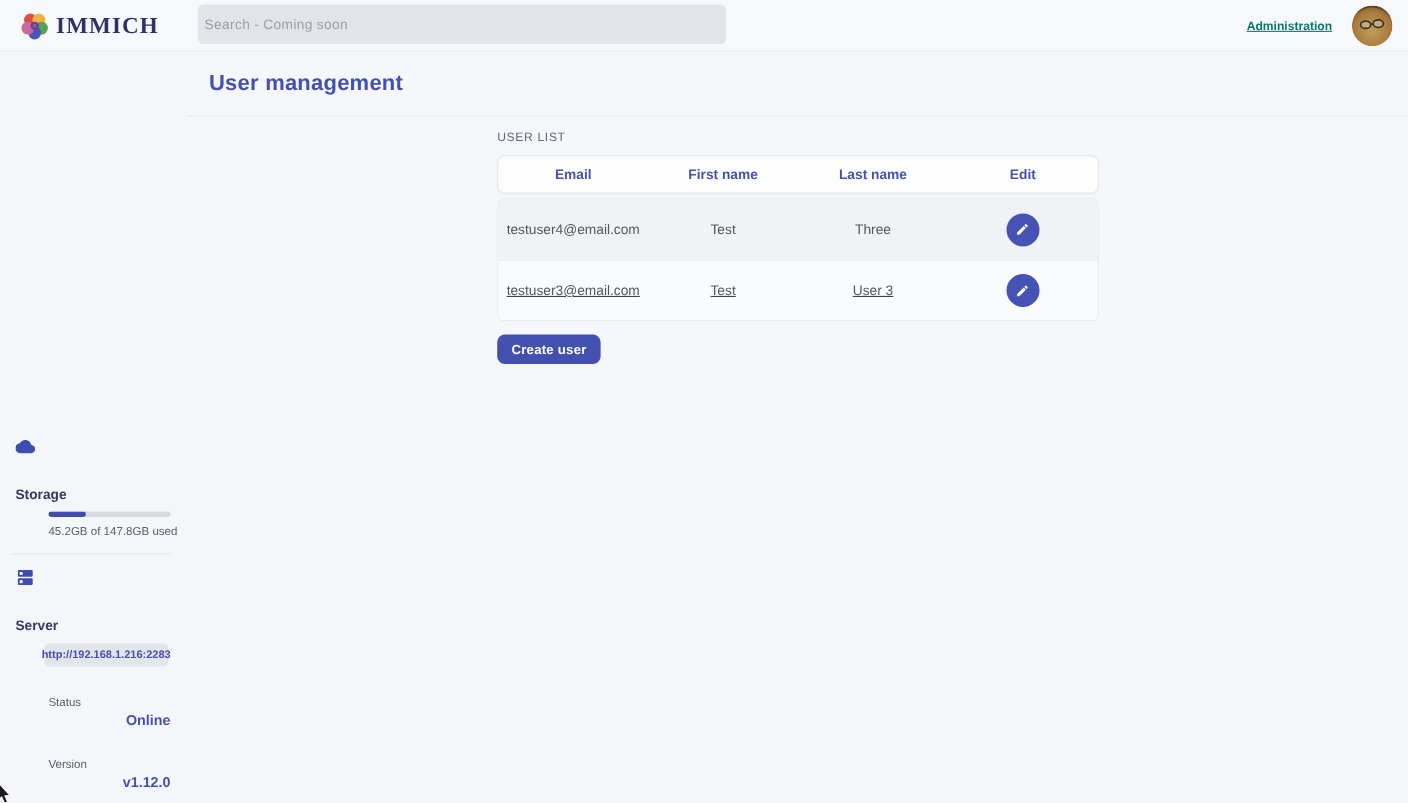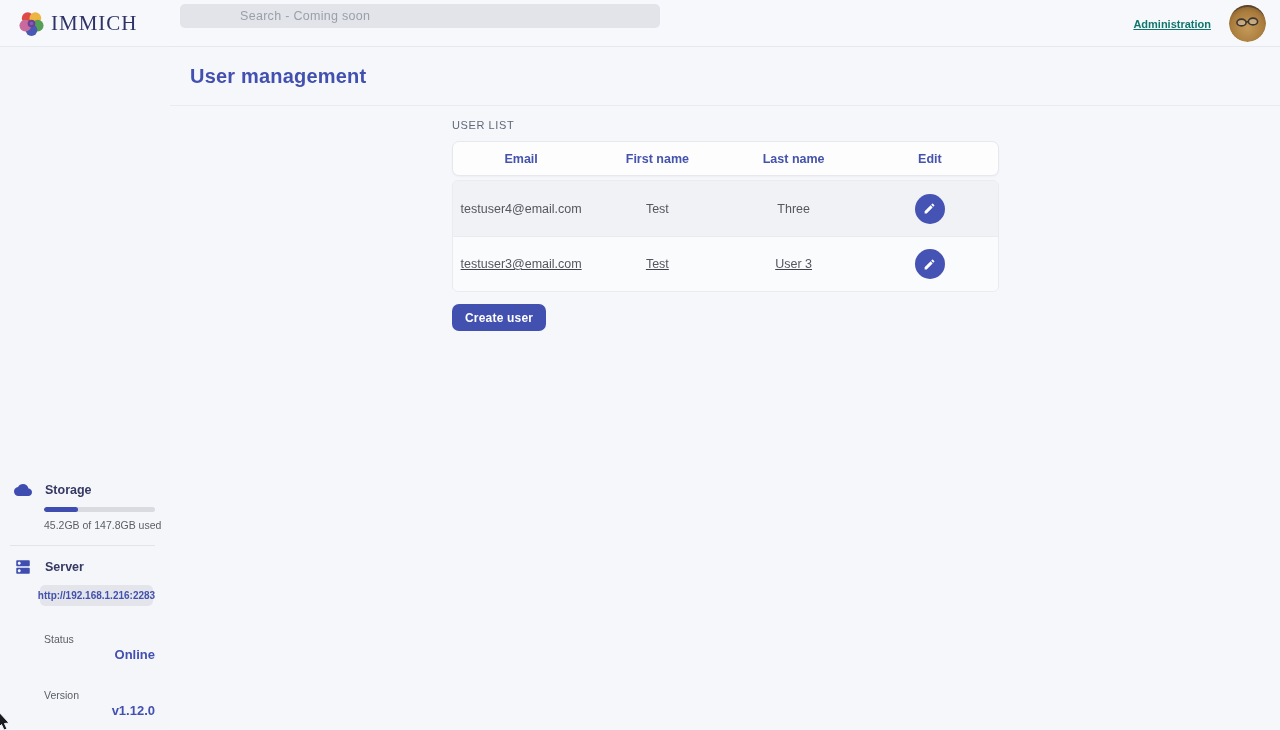--- a/index.html
+++ b/index.html
@@ -16,29 +16,28 @@
     display:flex;
     align-items:center;
     border-bottom:1px solid #e7e9f0;
     position:relative;
     background:#f7f8fc;
   }
   .brand { display:flex; align-items:center; gap:6px; margin-left:18px; width:156px; }
   .brand-word {
     font-family:"Liberation Serif", serif;
     font-size:21px; letter-spacing:1px;
-    color:#2f3268; font-weight:400;
+    color:#2f3268; font-weight:700;
   }
   .search-box {
     position:absolute; left:180px; top:4px;
-    width:480px; height:24px;
+    width:480px; height:36px;
     background:#e2e4e9; border-radius:5px;
     display:flex; align-items:center;
     padding-left:6px;
-    justify-content:flex-end;
   }
   .search-box input {
     background:transparent; border:none; outline:none;
     font-family:"Liberation Sans", sans-serif;
     font-size:12.5px; color:#6b7078; width:420px;
     letter-spacing:0.3px;
   }
   .search-box input::placeholder { color:#9aa0ab; }
   .topbar-right { position:absolute; right:14px; top:0; height:47px; display:flex; align-items:center; gap:18px; }
   .admin-link {
@@ -51,21 +50,21 @@
   .sidebar { width:170px; position:relative; background:#f5f6fa; }
   .side-item {
     margin-top:21px; width:155px; height:36px;
     background:#d9dfee; border-radius:0 18px 18px 0;
     display:flex; align-items:center; gap:13px;
     padding-left:15px; cursor:pointer;
   }
   .side-item-label { font-size:12.5px; font-weight:700; color:#363b66; }
 
   .side-bottom { position:absolute; left:0; bottom:0; width:170px; padding-bottom:12px; }
-  .side-sec-title { display:flex; align-items:center; gap:13px; padding-left:14px; }
+  .side-sec-title { display:flex; align-items:flex-start; gap:28px; padding-left:14px;flex-direction:column; }
   .side-sec-title .t { font-size:12.5px; font-weight:700; color:#353963; }
   .progress-track {
     margin:8px 0 0 44px; width:111px; height:5px;
     background:#d9dbe1; border-radius:3px; overflow:hidden;
   }
   .progress-fill { height:100%; background:#3f4db1; border-radius:3px; }
   .usage-text { margin:7px 0 0 44px; font-size:10.5px; color:#5a5e66; }
   .side-divider { margin:14px 0 12px 10px; width:145px; border-top:1px solid #e2e4ea; }
   .url-pill {
     margin:9px 0 0 40px; width:113px; height:21px;

